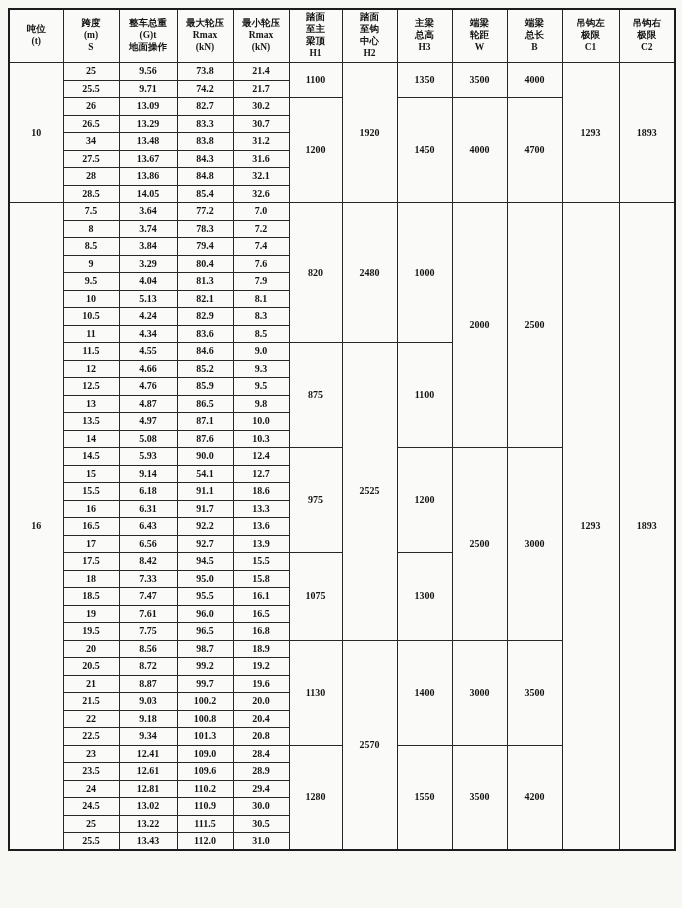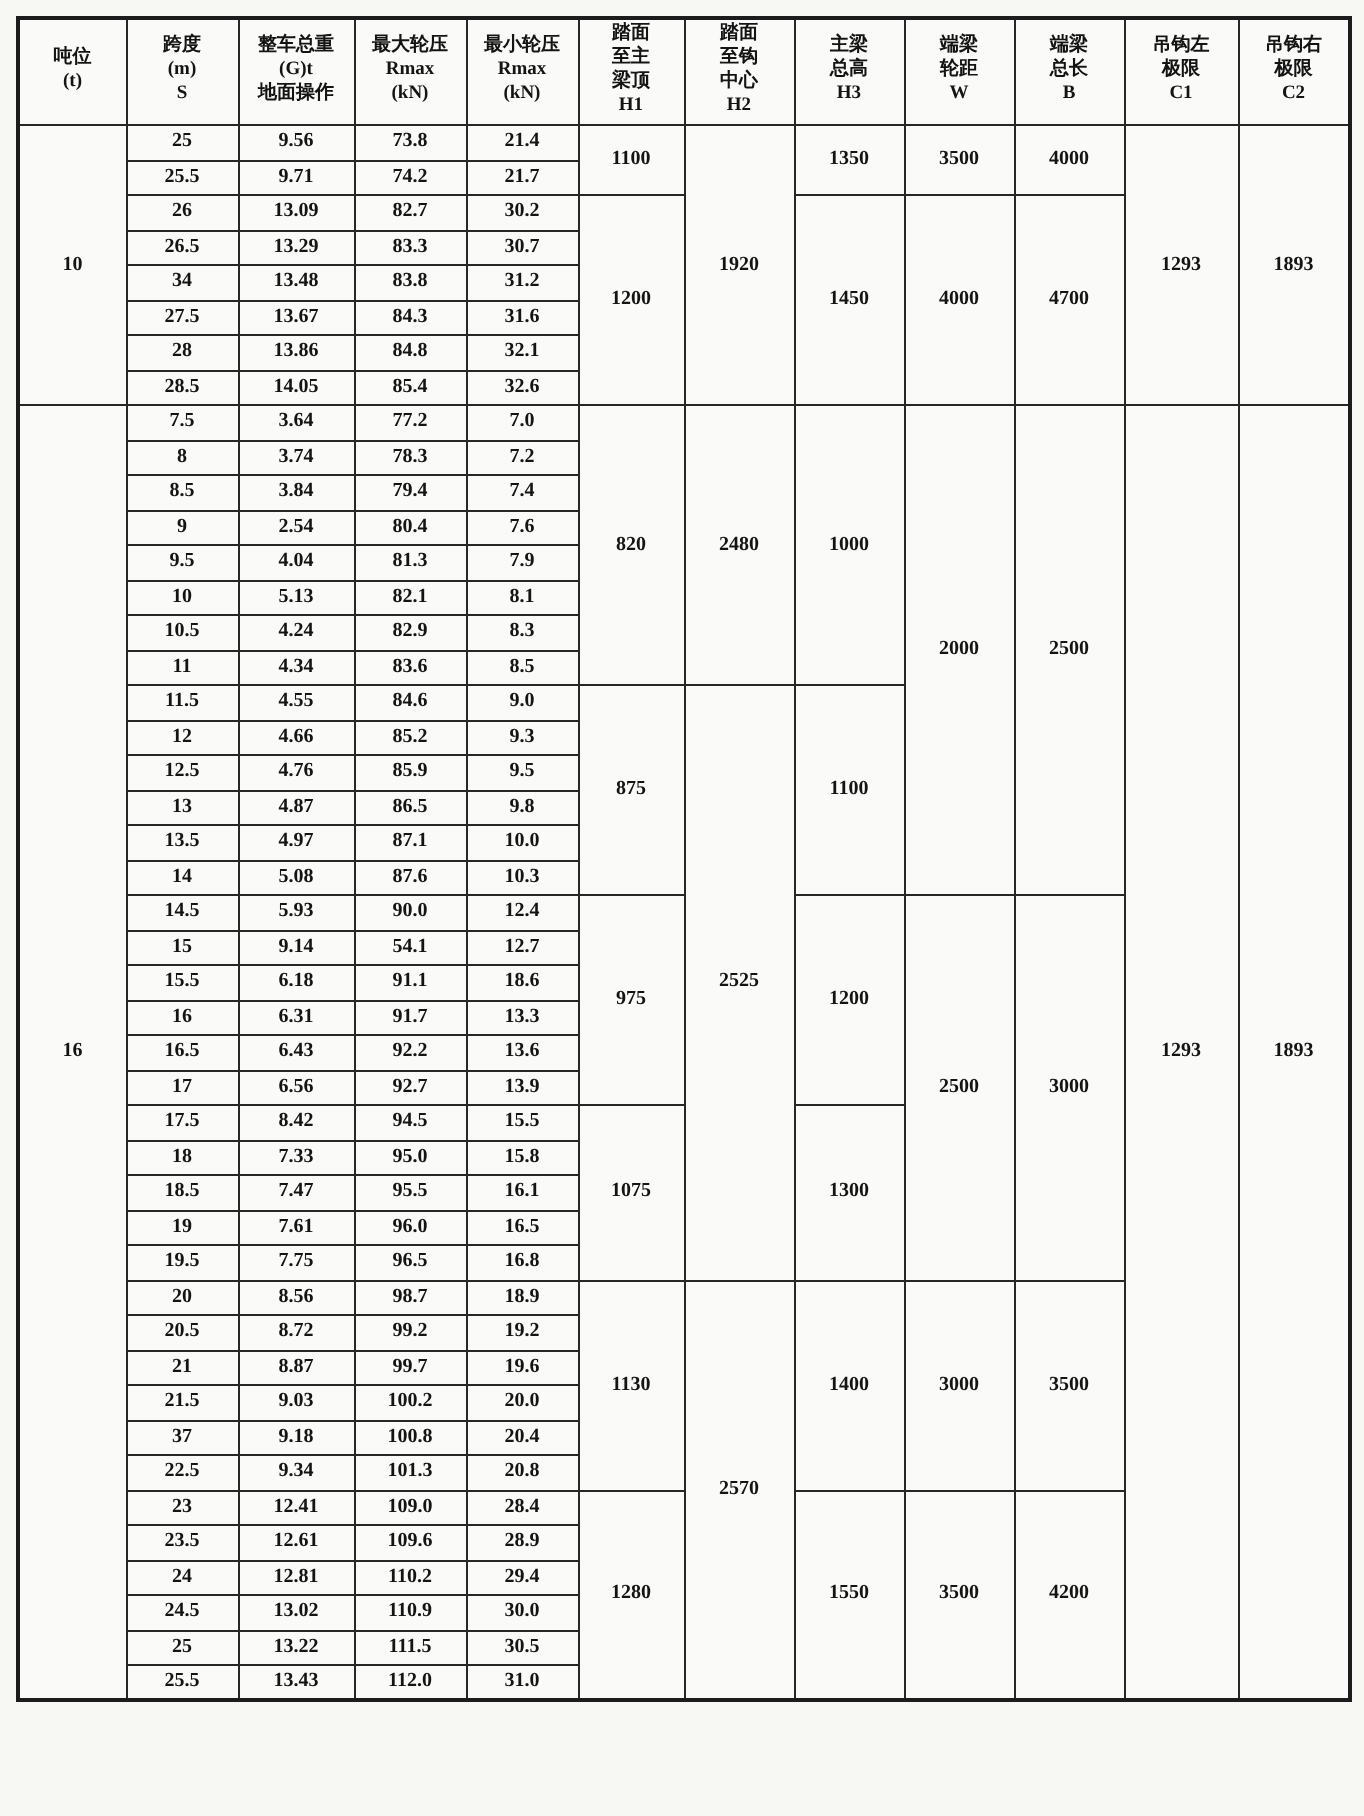--- a/index.html
+++ b/index.html
@@ -175,21 +175,21 @@
           <td>7.2</td>
         </tr>
         <tr class="data-row">
           <td>8.5</td>
           <td>3.84</td>
           <td>79.4</td>
           <td>7.4</td>
         </tr>
         <tr class="data-row">
           <td>9</td>
-          <td>2.54</td>
+          <td>3.29</td>
           <td>80.4</td>
           <td>7.6</td>
         </tr>
         <tr class="data-row">
           <td>9.5</td>
           <td>4.04</td>
           <td>81.3</td>
           <td>7.9</td>
         </tr>
         <tr class="data-row">
@@ -344,21 +344,21 @@
           <td>99.7</td>
           <td>19.6</td>
         </tr>
         <tr class="data-row">
           <td>21.5</td>
           <td>9.03</td>
           <td>100.2</td>
           <td>20.0</td>
         </tr>
         <tr class="data-row">
-          <td>37</td>
+          <td>22</td>
           <td>9.18</td>
           <td>100.8</td>
           <td>20.4</td>
         </tr>
         <tr class="data-row">
           <td>22.5</td>
           <td>9.34</td>
           <td>101.3</td>
           <td>20.8</td>
         </tr>

